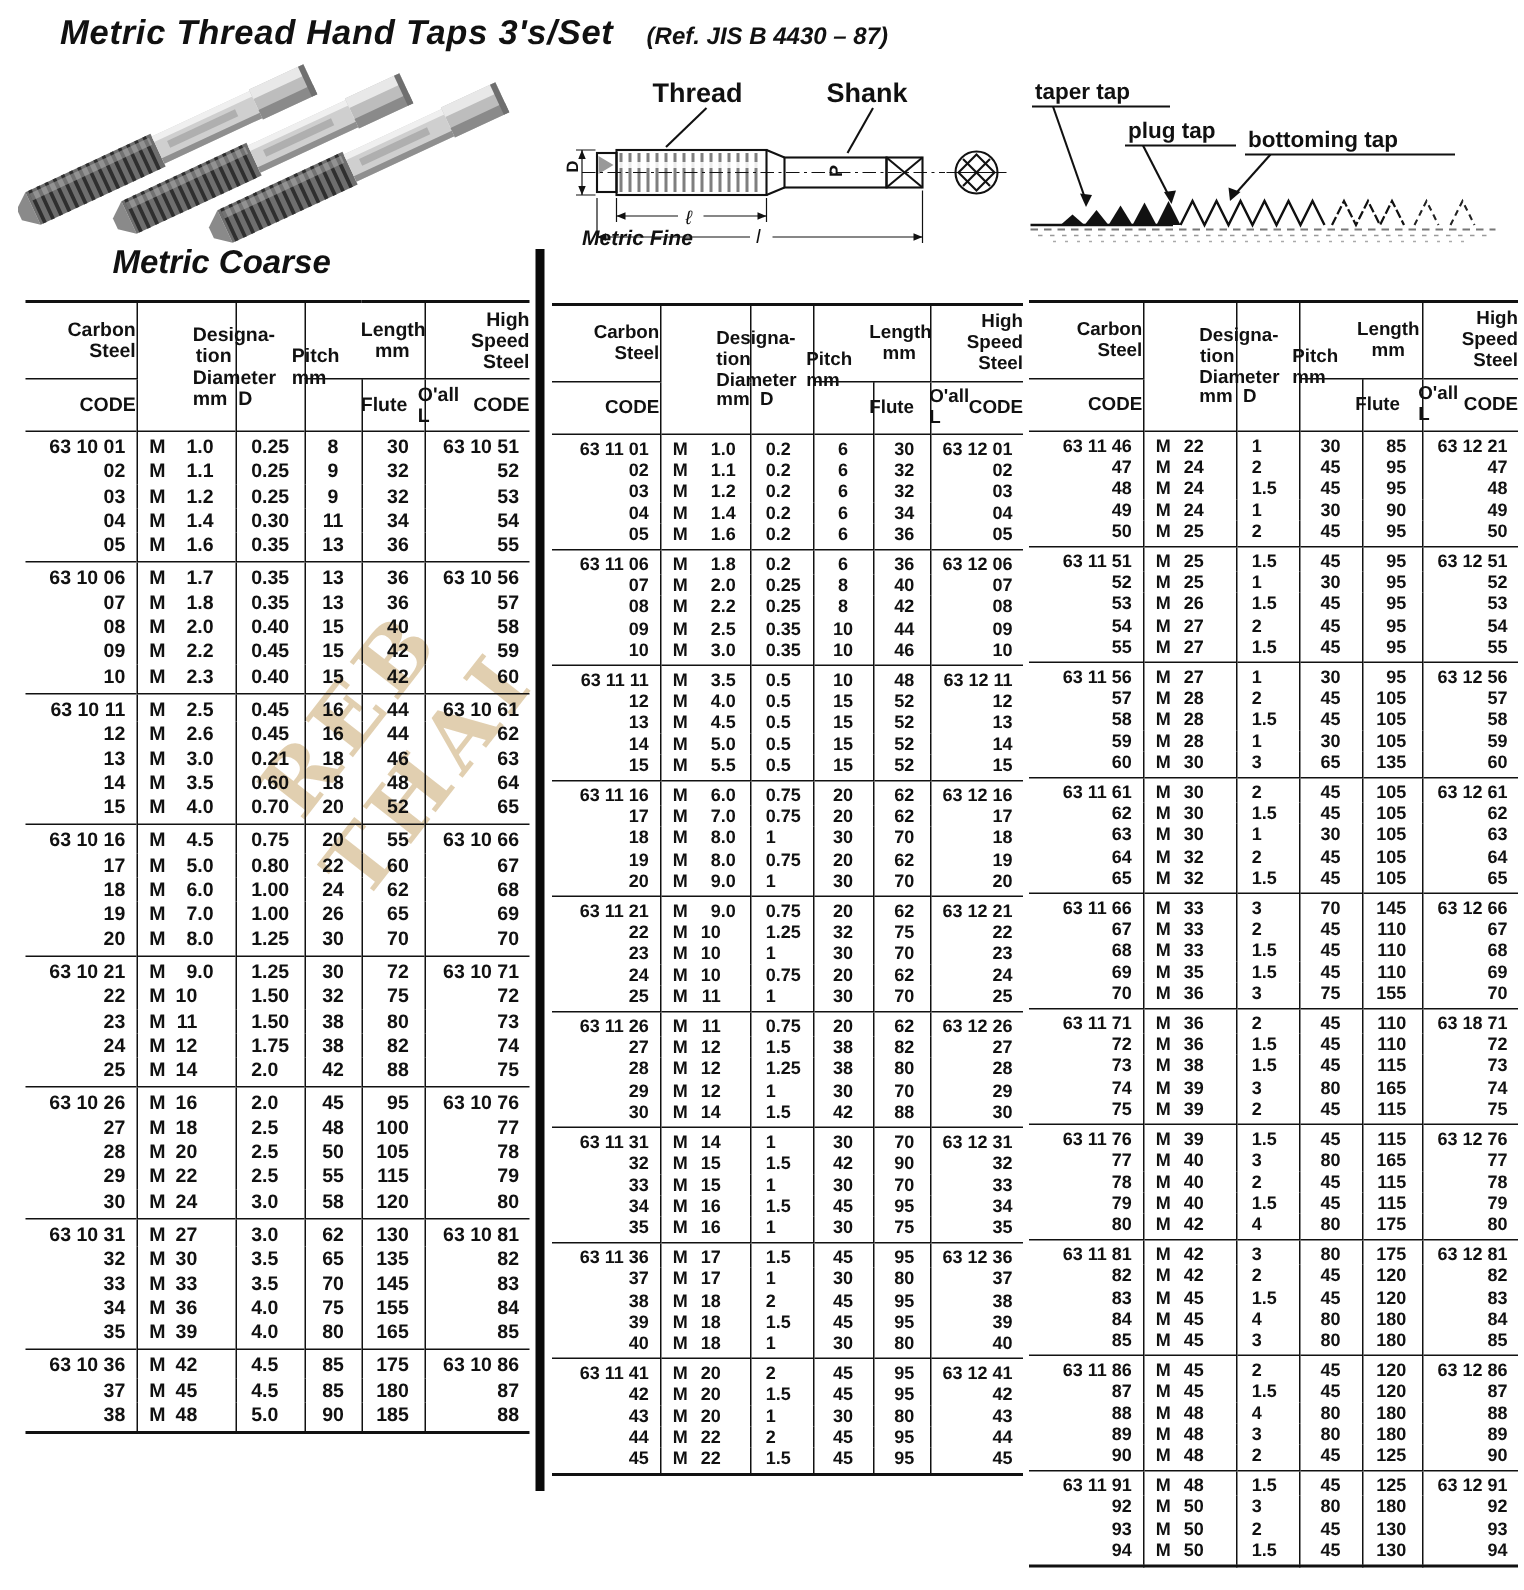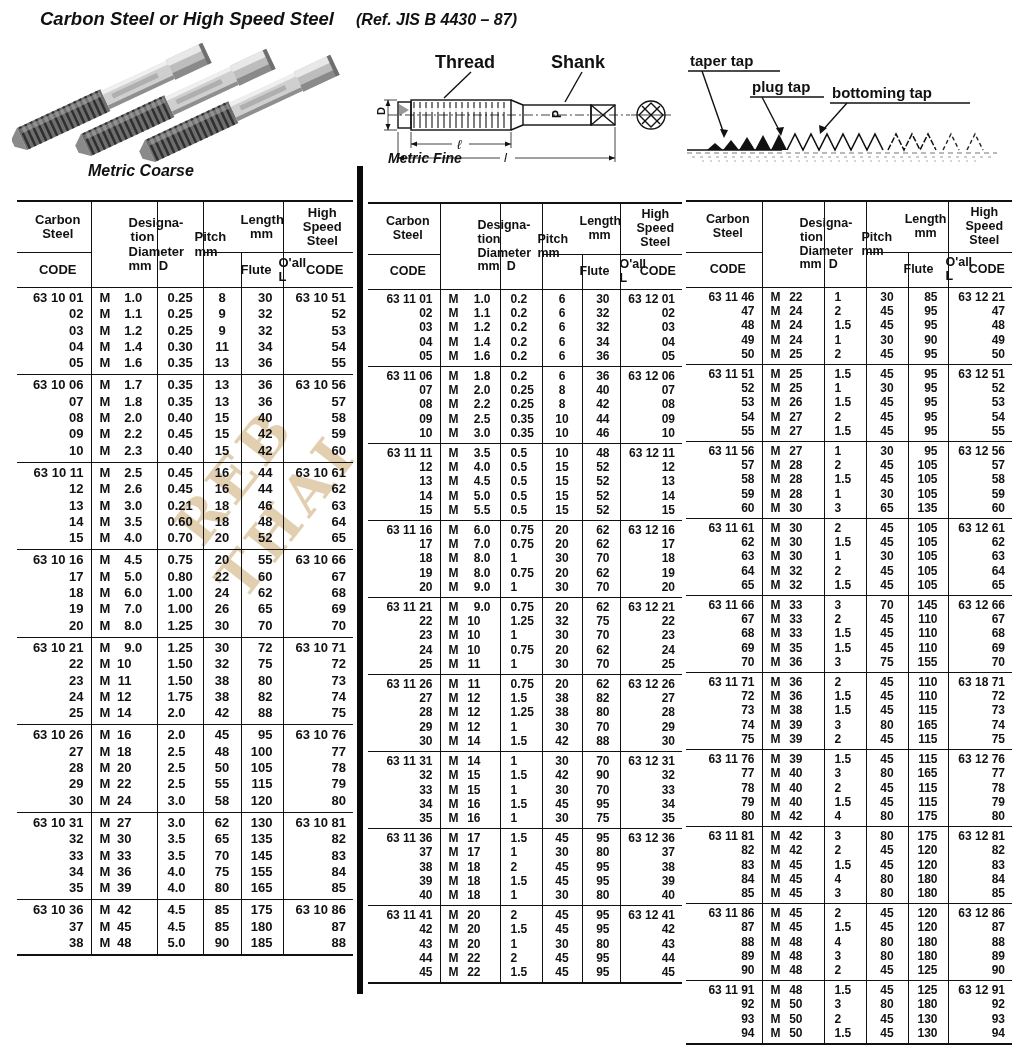--- a/index.html
+++ b/index.html
@@ -8,21 +8,21 @@
   .page{position:absolute;inset:0;}
 
   
   .title-row{position:absolute;left:40px;top:8px;display:flex;align-items:baseline;gap:22px;white-space:nowrap;}
   .title-main{font-size:23px;font-weight:bold;font-style:italic;letter-spacing:.5px;}
   .title-sub{font-size:18.5px;font-weight:bold;font-style:italic;}
   .title-ref{font-size:16px;font-weight:bold;font-style:italic;}
 
   
   .sec-title{position:absolute;font-weight:bold;font-style:italic;}
-  .sec-coarse{left:88px;top:162px;font-size:16px;}
+  .sec-coarse{left:75px;top:162px;font-size:22px;}
   .sec-fine{left:388px;top:150px;font-size:14px;}
 
   .divider{position:absolute;left:357px;top:166px;width:6px;height:828px;background:#0a0a0a;}
 
   
   .watermark{position:absolute;left:95px;top:430px;width:330px;text-align:center;
     transform:rotate(-52deg);font-family:"DejaVu Serif",serif;font-weight:bold;
     font-size:56px;letter-spacing:6px;color:rgba(201,167,111,.55);pointer-events:none;}
 
   
@@ -32,21 +32,21 @@
   th{white-space:pre-line;line-height:1.1;}
   thead{border-bottom:1.6px solid #111;}
   tbody.grp{border-top:1.4px solid #111;}
   tbody.grp.first{border-top:none;}
   tbody.grp tr:first-child td{padding-top:2px;}
   tbody.grp tr:last-child td{padding-bottom:3px;}
 
   th + th, td + td{border-left:1.3px solid #111;}
   th.hb{border-bottom:1.4px solid #111;}
 
-  .h-carbon,.h-code,.h-hss,.h-hcode{text-align:center;padding-left:8px;margin-top:44px;}
+  .h-carbon,.h-code,.h-hss,.h-hcode{text-align:right;padding-left:8px;margin-top:44px;}
   .h-hcode{padding-left:13px;}
   .h-desig,.h-pitch,.h-len,.h-flute,.h-oall{text-align:center;padding-left:37px;}
 
   td.c0{text-align:right;padding-right:7px;}
   td.c1{text-align:left;padding-left:8px;white-space:nowrap;}
   td.c2{text-align:left;padding-left:10px;}
   td.c3{text-align:center;}
   td.c4{text-align:right;padding-right:10px;}
   td.c5{text-align:right;padding-right:7px;}
   .dm{display:inline-block;width:15px;}
@@ -77,21 +77,21 @@
   .ill-draw{left:368px;top:50px;}
   .ill-types{left:662px;top:50px;}
   svg text{font-family:"Liberation Sans",sans-serif;}
 </style>
 </head>
 <body>
 
 <div class="page">
 
   <div class="title-row">
-    <span class="title-sub">Carbon Steel or  High Speed Steel</span>
+    <span class="title-main">Metric Thread Hand Taps  3's/Set</span>
     <span class="title-ref">(Ref. JIS B 4430 – 87)</span>
   </div>
 
   <svg class="ill ill-photo" width="335" height="120" viewBox="0 0 335 120">
     <g transform="translate(10,97) rotate(-25)">
       <polygon points="0,-12 -10,-4 -10,4 0,12" fill="#8a8a8a"></polygon>
       <rect x="0" y="-12" width="92" height="24" fill="#6e6e6e"></rect>
       <line x1="2" y1="0" x2="90" y2="0" stroke="#2f2f2f" stroke-width="24" stroke-dasharray="2.5 3.5"></line>
       <rect x="2" y="-10" width="88" height="5" fill="#b5b5b5" opacity="0.5"></rect>
       <rect x="92" y="-10" width="72" height="20" fill="#cfcfcf"></rect>

